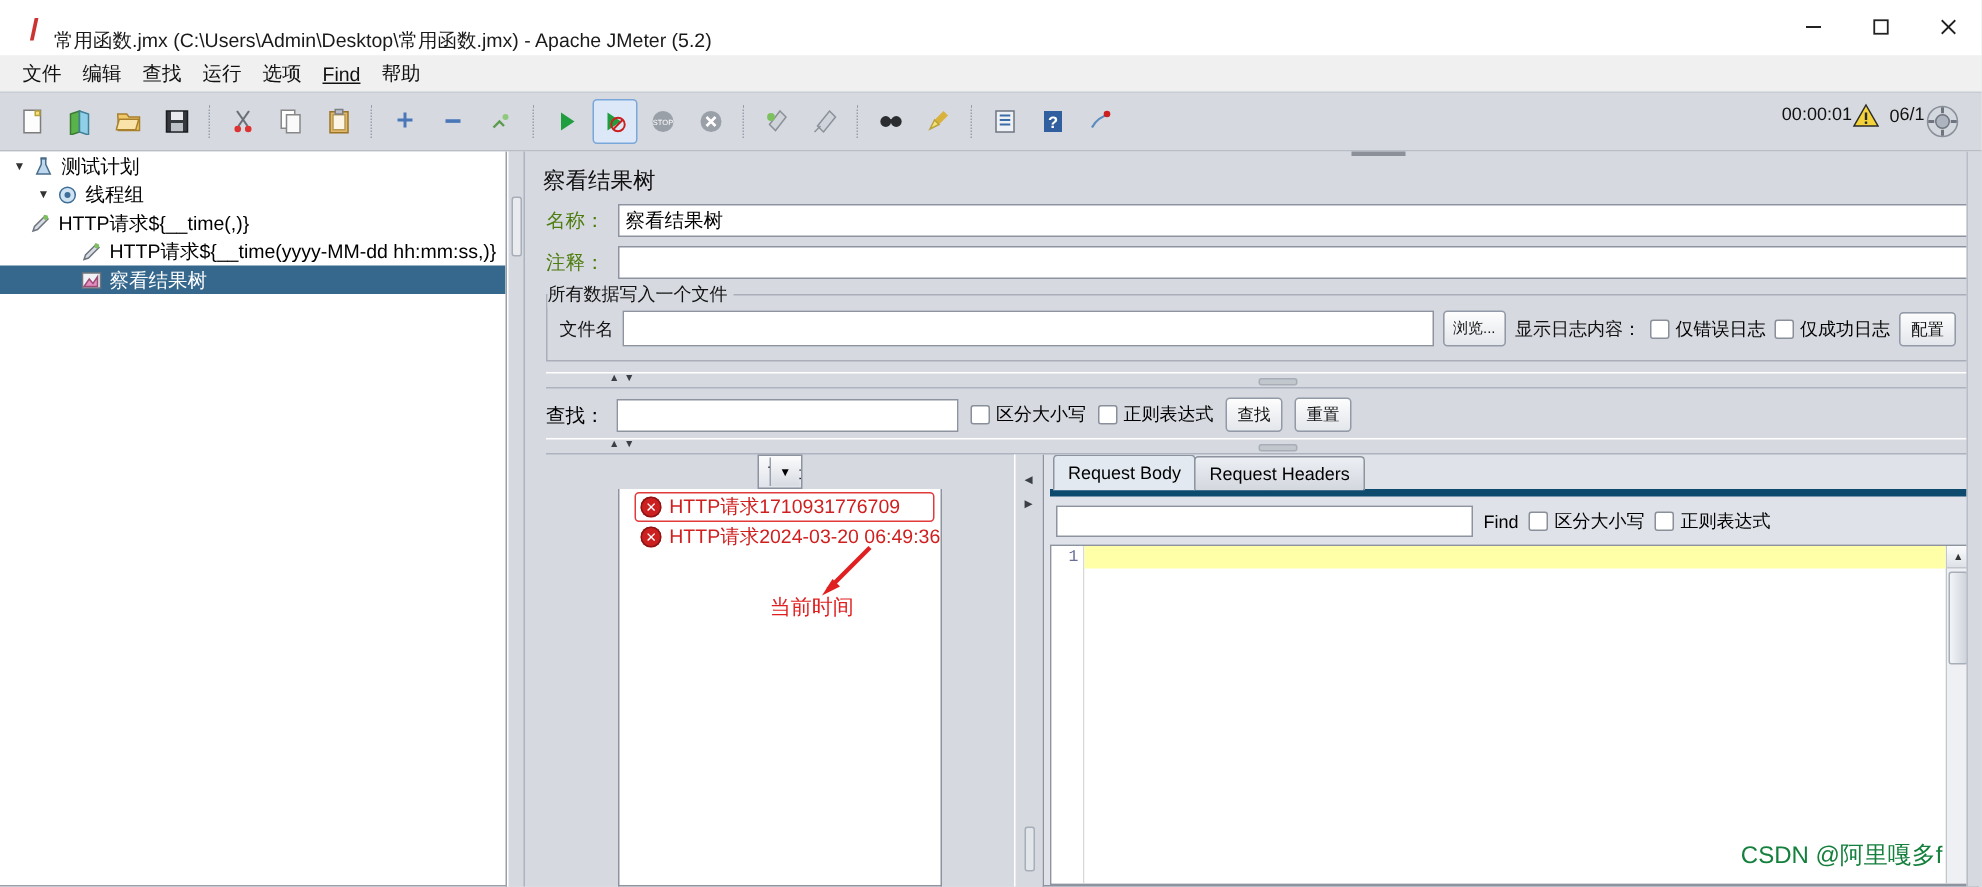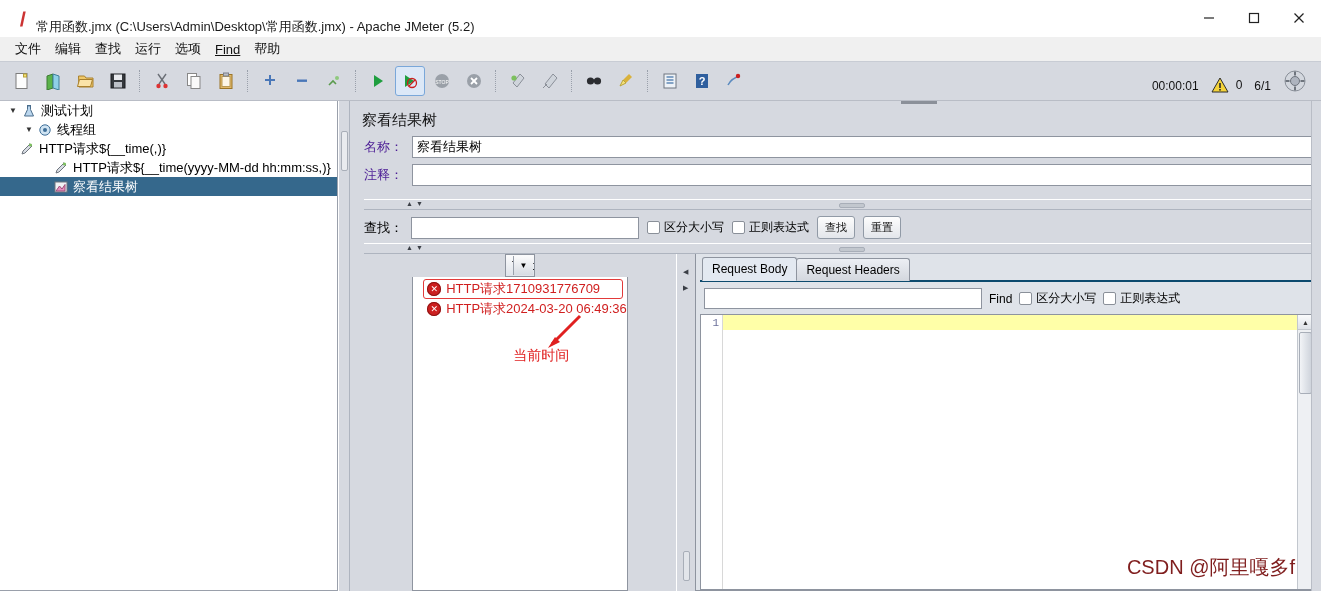--- a/index.html
+++ b/index.html
@@ -97,22 +97,22 @@
   }
   .tb-btn.sel { border: 1px solid #7aa7d9; background: #dce8f7; border-radius: 3px; }
   .tb-sep {
     width: 1px; height: 22px;
     border-left: 1px dotted #9aa0ab;
     margin: 0 5px;
   }
   .tb-right {
     margin-left: auto;
     display: flex;
-    align-items: flex-end;
-    gap: 12px;
+    align-items: flex-start;
+    gap: 0;
     padding-right: 8px;
     font-size: 12px;
     color: #111;
   }
   .warn-group { display: flex; align-items: center; gap: 7px; }
 
   
   .main {
     flex: 1 1 auto;
     display: flex;
@@ -195,21 +195,21 @@
 
   .form-row {
     display: flex;
     align-items: center;
     padding: 0 8px 0 14px;
     margin-bottom: 6px;
   }
   .form-label {
     width: 48px;
     font-size: 13px;
-    color: #4c1d95;
+    color: #4d7c0f;
     flex: 0 0 auto;
   }
   .txt {
     flex: 1 1 auto;
     height: 22px;
     background: #ffffff;
     border: 1px solid #8e949f;
     box-sizing: border-box;
     font-size: 13px;
     color: #000;
@@ -456,21 +456,21 @@
     display: flex;
     flex-direction: column;
     min-height: 0;
     padding: 4px 4px 0 4px;
     box-sizing: border-box;
   }
   .subtabbar {
     display: flex;
     align-items: flex-end;
     height: 24px;
-    border-bottom: 2px solid #0c4a6e;
+    border-bottom: 5px solid #0c4a6e;
     box-sizing: border-box;
     padding-left: 2px;
   }
   .subtab {
     font-size: 12px;
     padding: 4px 9px;
     border: 1px solid #8e949f;
     border-bottom: none;
     border-radius: 3px 3px 0 0;
     background: linear-gradient(#eceff4, #d3d7de);
@@ -548,22 +548,22 @@
     width: 11px;
     margin-top: 2px;
     height: 60px;
     background: linear-gradient(90deg,#f2f4f7,#cfd4dc);
     border: 1px solid #a8aeb8;
     border-radius: 2px;
   }
   .watermark {
     position: absolute;
     right: 26px; bottom: 10px;
-    font-size: 20px;
-    color: #7f1d1d;
+    font-size: 16px;
+    color: #15803d;
     white-space: nowrap;
     pointer-events: none;
   }
   .far-scroll {
     position: absolute;
     right: 0; top: 0; bottom: 0;
     width: 9px;
     background: #d6d9e0;
     border-left: 1px solid #b9bdc6;
   }
@@ -838,20 +838,38 @@
       <div class="form-row">
         <div class="form-label">名称：</div>
         <div class="txt">察看结果树</div>
       </div>
 
       <div class="form-row">
         <div class="form-label">注释：</div>
         <div class="txt"></div>
       </div>
 
+      <div class="groupbox">
+        <div class="group-legend">所有数据写入一个文件</div>
+        <div class="file-row">
+          <div class="file-label">文件名</div>
+          <div class="file-input"></div>
+          <div class="btn small">浏览...</div>
+          <div class="file-label">显示日志内容：</div>
+          <div class="chk-wrap">
+            <span class="chk"></span>
+            <span>仅错误日志</span>
+          </div>
+          <div class="chk-wrap">
+            <span class="chk"></span>
+            <span>仅成功日志</span>
+          </div>
+          <div class="btn">配置</div>
+        </div>
+      </div>
 
       <div class="hsplit">
         <div class="arrows">▲▼</div>
         <div class="hgrip"></div>
       </div>
 
       <div class="search-row">
         <div class="search-label">查找：</div>
         <div class="search-input"></div>
         <div class="chk-wrap">

